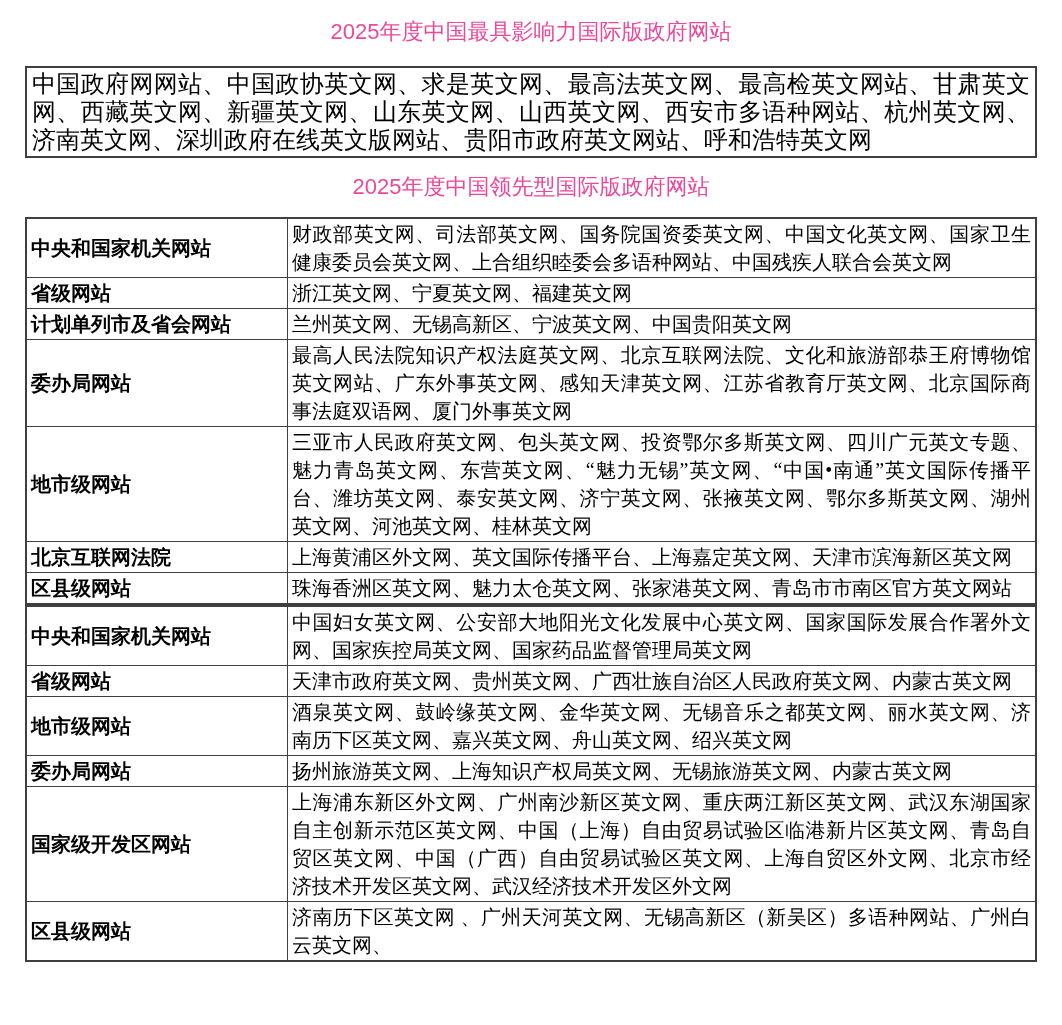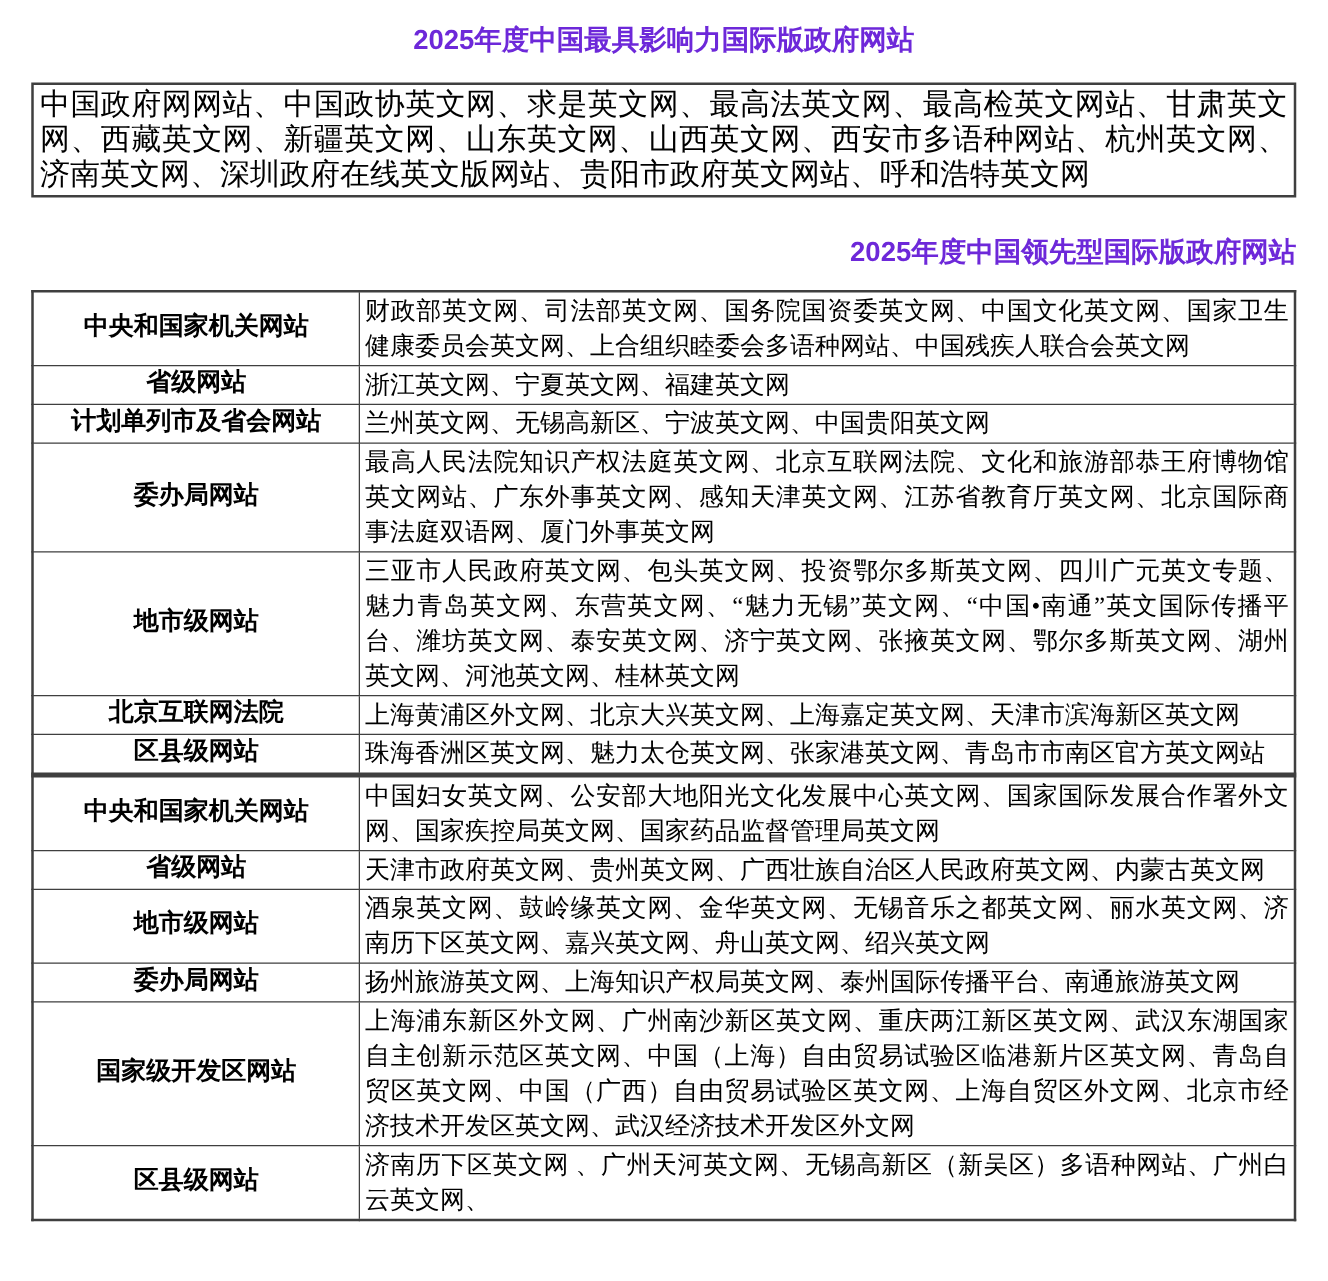--- a/index.html
+++ b/index.html
@@ -9,32 +9,31 @@
     color: #000000;
   }
   .page {
     width: 1062px;
     box-sizing: border-box;
     padding: 14px 25px 10px 25px;
     font-family: "Liberation Serif", "DejaVu Serif", serif;
   }
   .doc-title {
     text-align: center;
-    color: #6d28d9;
+    color: #ec4899;
     font-family: "Liberation Sans", "DejaVu Sans", sans-serif;
-    font-weight: bold;
+    font-weight: normal;
     font-size: 22px;
     line-height: 28px;
   }
   .doc-title.first {
     margin: 4px 0 20px 0;
   }
   .doc-title.second {
-    margin: 30px 0 16px 0;
-    text-align: right;
+    margin: 15px 0 16px 0;
   }
   .doc-title.third {
     margin: 28px 0 20px 0;
   }
   .list-box {
     border: 2px solid #3f3f3f;
     padding: 2px 5px;
     font-size: 24px;
     line-height: 28px;
     text-align: justify;
@@ -48,23 +47,22 @@
   }
   table.award-table td {
     border: 1px solid #3f3f3f;
     font-size: 20px;
     line-height: 28px;
     padding: 1px 4px;
     vertical-align: middle;
   }
   td.cat {
     width: 252px;
-    text-align: center;
     font-weight: bold;
-    font-family: Liberation Mono, monospace;
+    font-family: Liberation Sans, sans-serif;
   }
   td.val {
     text-align: justify;
     text-justify: inter-character;
   }
 </style>
 </head>
 <body>
 
 <div class="page">
@@ -92,21 +90,21 @@
       <tr>
         <td class="cat">委办局网站</td>
         <td class="val">最高人民法院知识产权法庭英文网、北京互联网法院、文化和旅游部恭王府博物馆英文网站、广东外事英文网、感知天津英文网、江苏省教育厅英文网、北京国际商事法庭双语网、厦门外事英文网</td>
       </tr>
       <tr>
         <td class="cat">地市级网站</td>
         <td class="val">三亚市人民政府英文网、包头英文网、投资鄂尔多斯英文网、四川广元英文专题、魅力青岛英文网、东营英文网、“魅力无锡”英文网、“中国•南通”英文国际传播平台、潍坊英文网、泰安英文网、济宁英文网、张掖英文网、鄂尔多斯英文网、湖州英文网、河池英文网、桂林英文网</td>
       </tr>
       <tr>
         <td class="cat">北京互联网法院</td>
-        <td class="val">上海黄浦区外文网、北京大兴英文网、上海嘉定英文网、天津市滨海新区英文网</td>
+        <td class="val">上海黄浦区外文网、英文国际传播平台、上海嘉定英文网、天津市滨海新区英文网</td>
       </tr>
       <tr>
         <td class="cat">区县级网站</td>
         <td class="val">珠海香洲区英文网、魅力太仓英文网、张家港英文网、青岛市市南区官方英文网站</td>
       </tr>
     </tbody>
   </table>
 
 
   <table class="award-table">
@@ -118,21 +116,21 @@
       <tr>
         <td class="cat">省级网站</td>
         <td class="val">天津市政府英文网、贵州英文网、广西壮族自治区人民政府英文网、内蒙古英文网</td>
       </tr>
       <tr>
         <td class="cat">地市级网站</td>
         <td class="val">酒泉英文网、鼓岭缘英文网、金华英文网、无锡音乐之都英文网、丽水英文网、济南历下区英文网、嘉兴英文网、舟山英文网、绍兴英文网</td>
       </tr>
       <tr>
         <td class="cat">委办局网站</td>
-        <td class="val">扬州旅游英文网、上海知识产权局英文网、泰州国际传播平台、南通旅游英文网</td>
+        <td class="val">扬州旅游英文网、上海知识产权局英文网、无锡旅游英文网、内蒙古英文网</td>
       </tr>
       <tr>
         <td class="cat">国家级开发区网站</td>
         <td class="val">上海浦东新区外文网、广州南沙新区英文网、重庆两江新区英文网、武汉东湖国家自主创新示范区英文网、中国（上海）自由贸易试验区临港新片区英文网、青岛自贸区英文网、中国（广西）自由贸易试验区英文网、上海自贸区外文网、北京市经济技术开发区英文网、武汉经济技术开发区外文网</td>
       </tr>
       <tr>
         <td class="cat">区县级网站</td>
         <td class="val">济南历下区英文网 、广州天河英文网、无锡高新区（新吴区）多语种网站、广州白云英文网、</td>
       </tr>
     </tbody>

